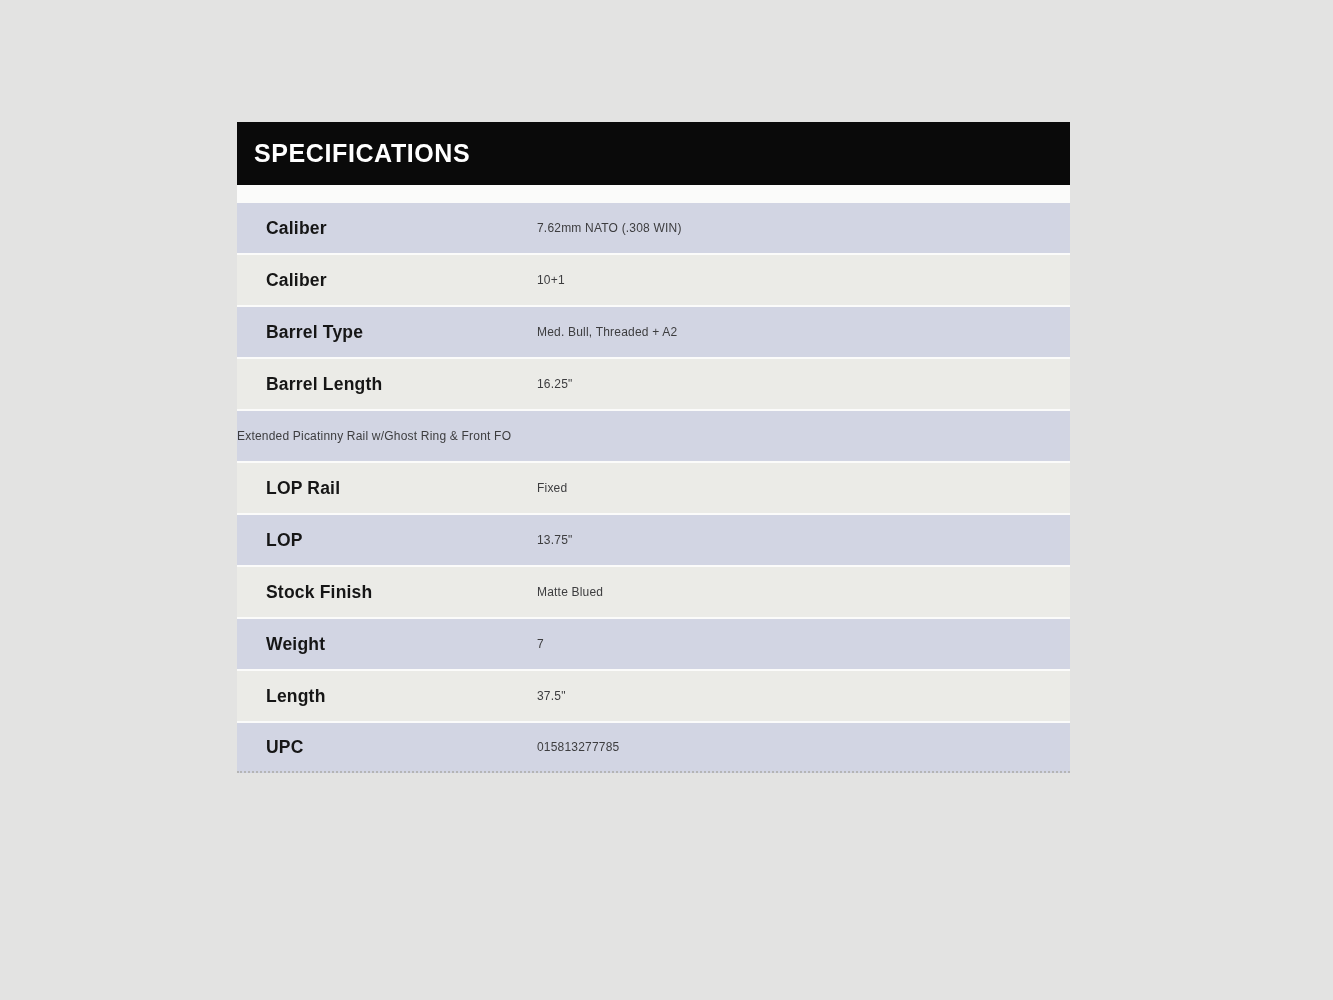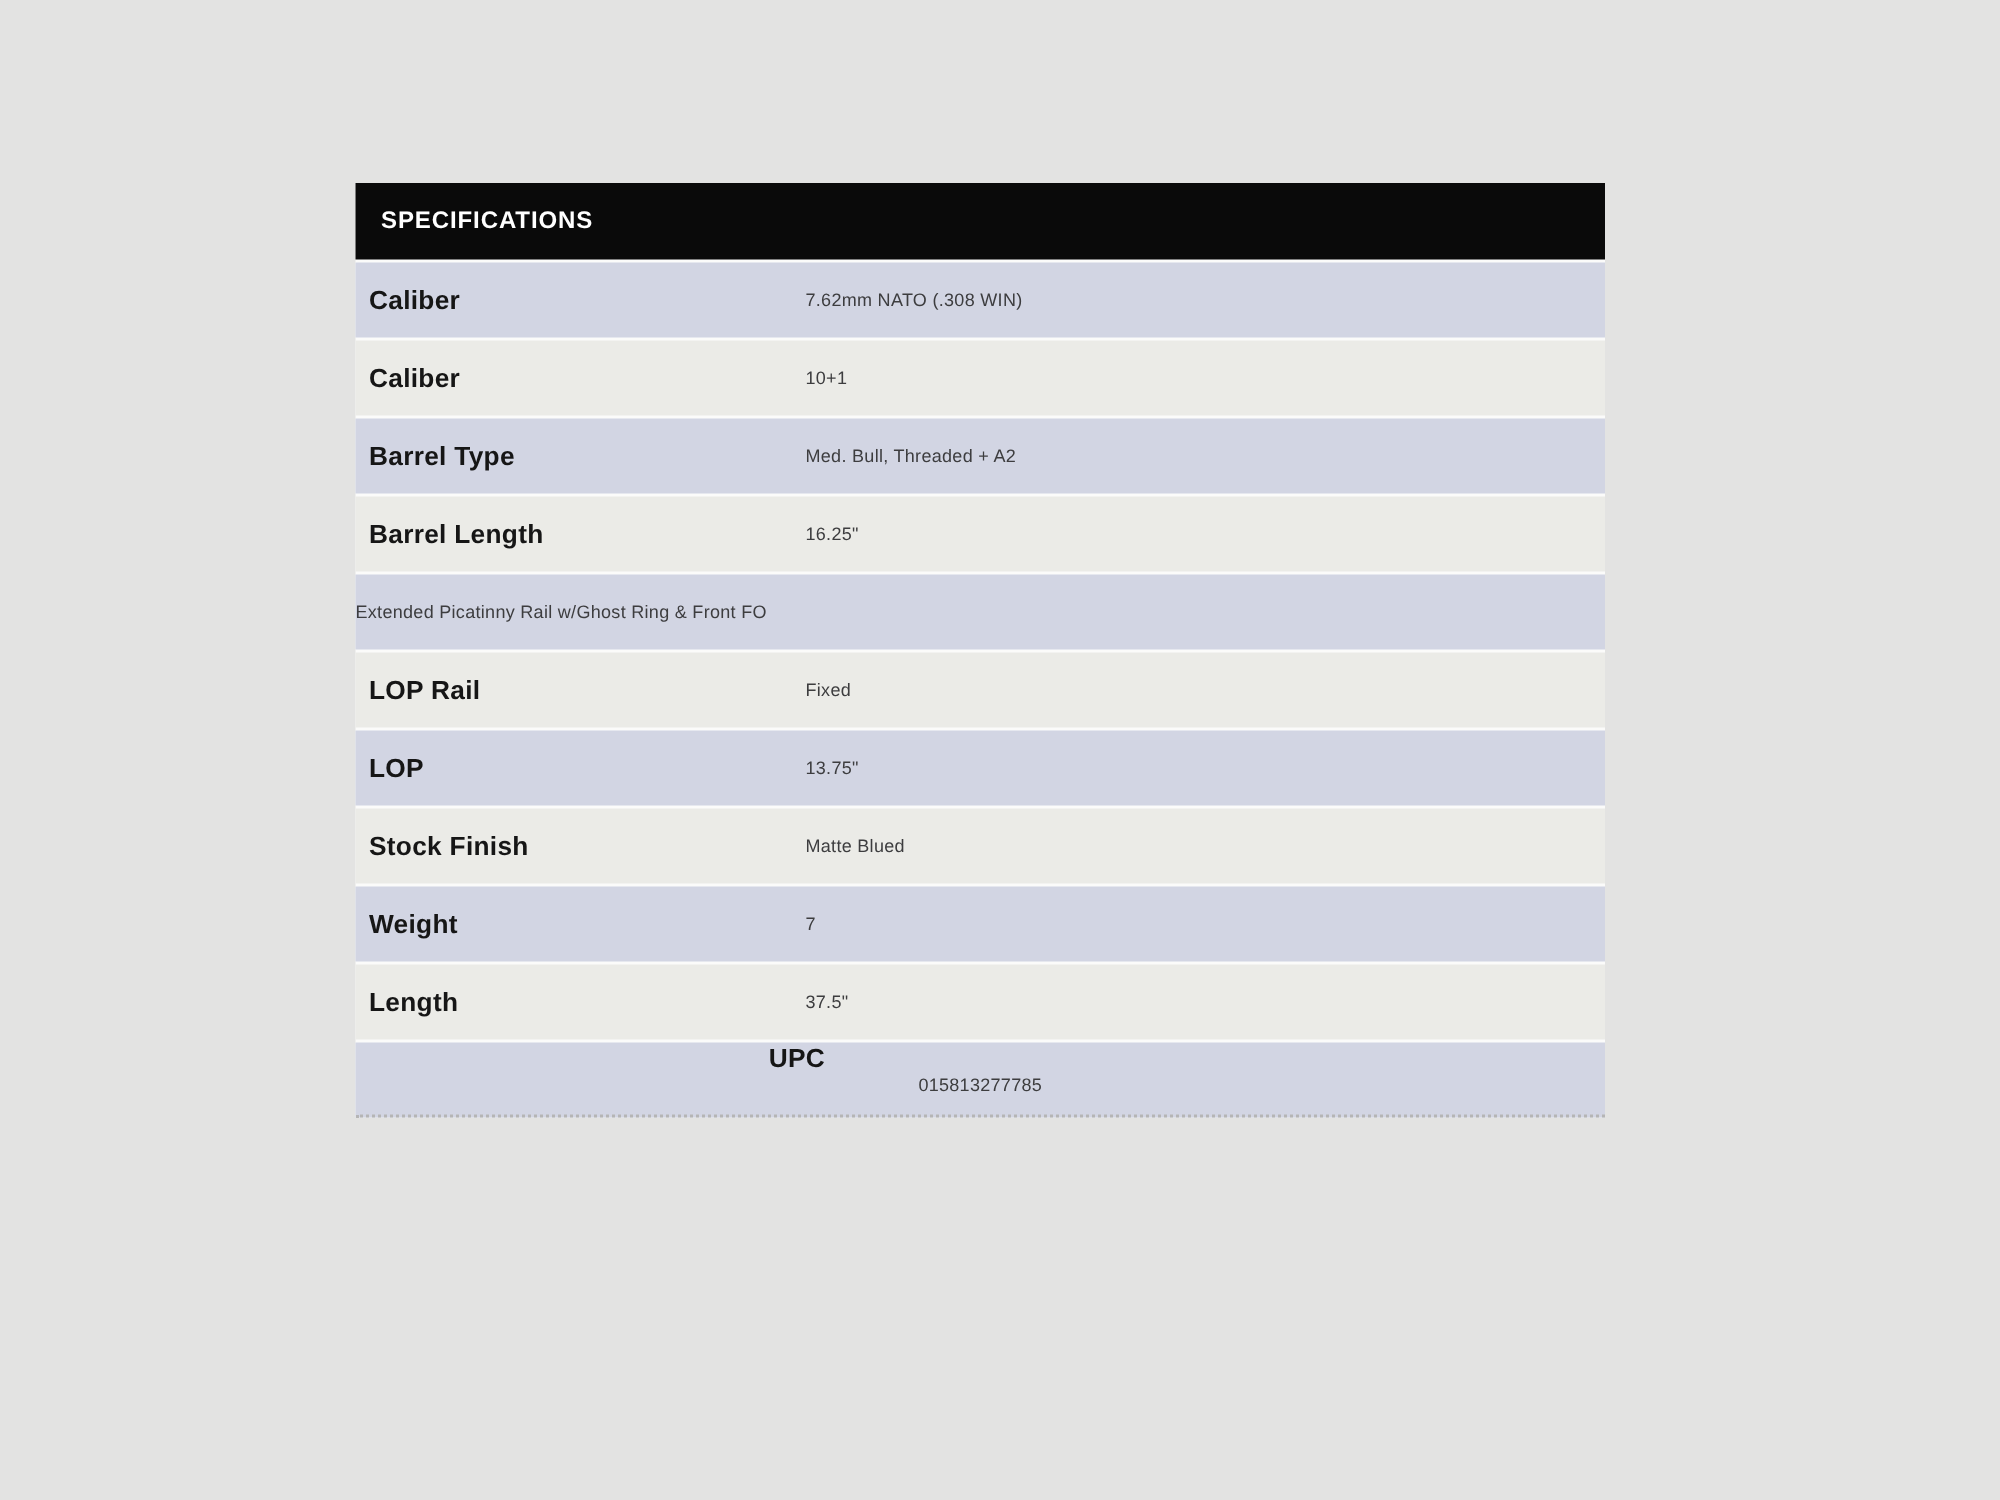--- a/index.html
+++ b/index.html
@@ -23,47 +23,46 @@
     font-family: "Liberation Sans", "DejaVu Sans", sans-serif;
   }
   .spec-table {
     position: absolute;
     left: 237px;
     top: 122px;
     width: 833px;
     background: var(--gap-color);
   }
   .spec-header {
-    height: 51px;
+    height: 63px;
     background: var(--header-bg);
     color: var(--header-text);
     display: flex;
     align-items: center;
     padding-left: 17px;
-    font-size: 16px;
+    font-size: 25px;
     font-weight: bold;
     letter-spacing: 0.6px;
-    margin-bottom: 2px;
+    margin-bottom: 18px;
   }
   .spec-row {
     height: 50px;
     display: flex;
     align-items: center;
     margin-bottom: 2px;
   }
   .spec-row:nth-child(odd)  { background: var(--row-alt1); }
   .spec-row:nth-child(even) { background: var(--row-alt2); }
   .spec-row:last-child {
     margin-bottom: 0;
     border-bottom: 2px dotted #b5b5b5;
-    flex-direction: column;
   }
   .spec-label {
     width: 300px;
-    padding-left: 9px;
+    padding-left: 29px;
     font-size: 17.5px;
     font-weight: bold;
     color: var(--label-text);
     letter-spacing: 0.2px;
     flex-shrink: 0;
   }
   .spec-value {
     font-size: 12px;
     color: var(--value-text);
     letter-spacing: 0.2px;

